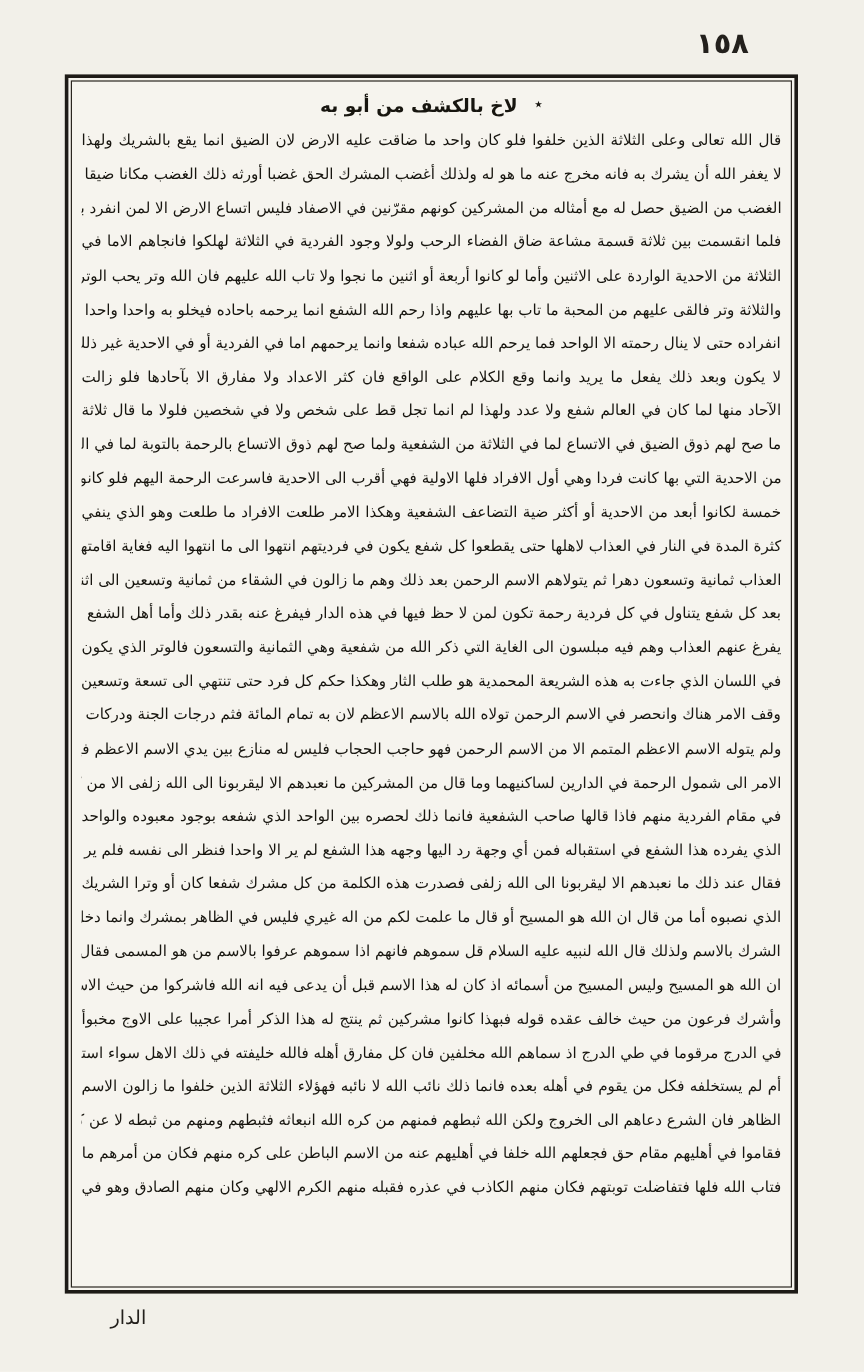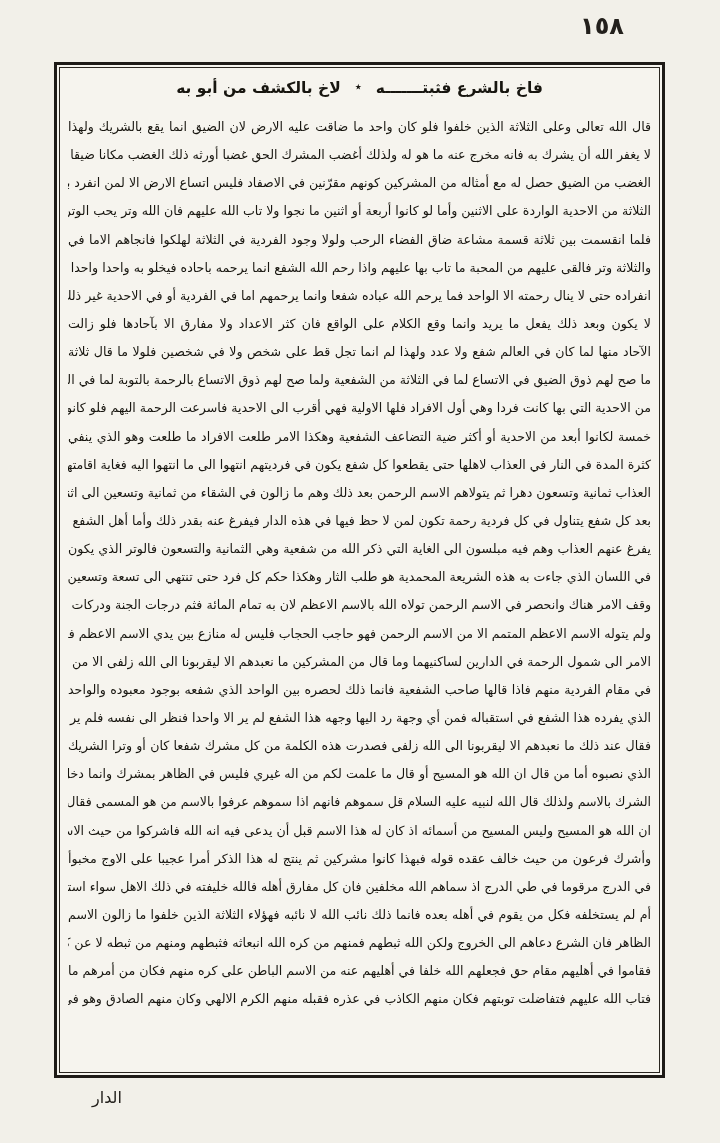--- a/index.html
+++ b/index.html
@@ -6,21 +6,21 @@
   body{
     width:720px;height:1143px;
     background:#f2f0e9;
     font-family:"DejaVu Sans",sans-serif;
     color:#1c1a17;
     position:relative;
     overflow:hidden;
   }
   .page{position:absolute;inset:0;}
   .page-number{
-    position:absolute;top:12px;right:96px;
+    position:absolute;top:22px;right:96px;
     font-size:24px;font-weight:bold;
     letter-spacing:2px;
     color:#23201c;
     direction:rtl;
   }
   .frame{
     position:absolute;left:54px;top:62px;
     width:611px;height:1016px;
     border:3px solid #1e1b17;
     box-sizing:border-box;
@@ -45,21 +45,21 @@
     gap:14px;
     font-size:15.5px;
     font-weight:bold;
     height:30px;
     line-height:30px;
     white-space:nowrap;
     color:#17150f;
   }
   .verse-sep{font-size:13px;transform:translateY(-2px);}
   .body-text{
-    margin-top:10px;
+    margin-top:0;
   }
   .tline{
     height:28.15px;
     line-height:28.15px;
     font-size:12.6px;
     white-space:nowrap;
     overflow:hidden;
     text-align:justify;
     text-align-last:justify;
     color:#17150f;
@@ -75,31 +75,30 @@
 <body>
 
 <div class="page">
 
   <div class="page-number">١٥٨</div>
 
   <div class="frame">
     <div class="content">
 
       <div class="header-verse">
-        <span>فاخ بالشرع فثبتـــــــه</span>
         <span class="verse-sep">٭</span>
         <span>لاخ بالكشف من أبو به</span>
       </div>
 
       <div class="body-text">
         <div class="tline">قال الله تعالى  وعلى الثلاثة الذين خلفوا فلو كان واحد ما ضاقت عليه الارض لان الضيق انما يقع بالشريك ولهذا</div>
         <div class="tline">لا يغفر الله أن يشرك به فانه مخرج عنه ما هو له ولذلك أغضب المشرك الحق غضبا أورثه ذلك الغضب مكانا ضيقا المنافي</div>
         <div class="tline">الغضب من الضيق حصل له مع أمثاله من المشركين كونهم مقرّنين في الاصفاد فليس اتساع الارض الا لمن انفرد بها</div>
+        <div class="tline">فلما انقسمت بين ثلاثة قسمة مشاعة ضاق الفضاء الرحب ولولا وجود الفردية في الثلاثة لهلكوا فانجاهم الاما في</div>
         <div class="tline">الثلاثة من الاحدية الواردة على الاثنين وأما لو كانوا أربعة أو اثنين ما نجوا ولا تاب الله عليهم فان الله وتر يحب الوتر</div>
-        <div class="tline">فلما انقسمت بين ثلاثة قسمة مشاعة ضاق الفضاء الرحب ولولا وجود الفردية في الثلاثة لهلكوا فانجاهم الاما في</div>
         <div class="tline">والثلاثة وتر فالقى عليهم من المحبة ما تاب بها عليهم واذا رحم الله الشفع انما يرحمه باحاده فيخلو به واحدا واحدا على</div>
         <div class="tline">انفراده حتى لا ينال رحمته الا الواحد فما يرحم الله عباده شفعا وانما يرحمهم اما في الفردية أو في الاحدية غير ذلك</div>
         <div class="tline">لا يكون وبعد ذلك يفعل ما يريد وانما وقع الكلام على الواقع فان كثر الاعداد ولا مفارق الا بآحادها فلو زالت</div>
         <div class="tline">الآحاد منها لما كان في العالم شفع ولا عدد ولهذا لم انما تجل قط على شخص ولا في شخصين فلولا ما قال ثلاثة</div>
         <div class="tline">ما صح لهم ذوق الضيق في الاتساع لما في الثلاثة من الشفعية ولما صح لهم ذوق الاتساع بالرحمة بالتوبة لما في الثلاثة</div>
         <div class="tline">من الاحدية التي بها كانت فردا وهي أول الافراد فلها الاولية فهي أقرب الى الاحدية فاسرعت الرحمة اليهم فلو كانوا</div>
         <div class="tline">خمسة لكانوا أبعد من الاحدية أو أكثر ضية التضاعف الشفعية وهكذا الامر طلعت الافراد ما طلعت وهو الذي ينفي</div>
         <div class="tline">كثرة المدة في النار في العذاب لاهلها حتى يقطعوا كل شفع يكون في فرديتهم انتهوا الى ما انتهوا اليه فغاية اقامتهم في</div>
         <div class="tline">العذاب ثمانية وتسعون دهرا ثم يتولاهم الاسم الرحمن بعد ذلك وهم ما زالون في الشقاء من ثمانية وتسعين الى اثنين</div>
         <div class="tline">بعد كل شفع يتناول في كل فردية رحمة تكون لمن لا حظ فيها في هذه الدار فيفرغ عنه بقدر ذلك وأما أهل الشفع فلا</div>
@@ -112,21 +111,21 @@
         <div class="tline">الذي يفرده هذا الشفع في استقباله فمن أي وجهة رد اليها وجهه هذا الشفع لم ير الا واحدا فنظر الى نفسه فلم ير الا أحديته</div>
         <div class="tline">فقال عند ذلك ما نعبدهم الا ليقربونا الى الله زلفى فصدرت هذه الكلمة من كل مشرك شفعا كان أو وترا الشريك</div>
         <div class="tline">الذي نصبوه أما من قال ان الله هو المسيح أو قال ما علمت لكم من اله غيري فليس في الظاهر بمشرك وانما دخل عليه</div>
         <div class="tline">الشرك بالاسم ولذلك قال الله لنبيه عليه السلام قل سموهم فانهم اذا سموهم عرفوا بالاسم من هو المسمى فقال هؤلاء</div>
         <div class="tline">ان الله هو المسيح وليس المسيح من أسمائه اذ كان له هذا الاسم قبل أن يدعى فيه انه الله فاشركوا من حيث الاسم</div>
         <div class="tline">وأشرك فرعون من حيث خالف عقده قوله فبهذا كانوا مشركين ثم ينتج له هذا الذكر أمرا عجيبا على الاوج مخبوأ</div>
         <div class="tline">في الدرج مرقوما في طي الدرج اذ سماهم الله مخلفين فان كل مفارق أهله فالله خليفته في ذلك الاهل سواء استخلفه</div>
         <div class="tline">أم لم يستخلفه فكل من يقوم في أهله بعده فانما ذلك نائب الله لا نائبه فهؤلاء الثلاثة الذين خلفوا ما زالون الاسم</div>
         <div class="tline">الظاهر فان الشرع دعاهم الى الخروج ولكن الله ثبطهم فمنهم من كره الله انبعاثه فثبطهم ومنهم من ثبطه لا عن كره</div>
         <div class="tline">فقاموا في أهليهم مقام حق فجعلهم الله خلفا في أهليهم عنه من الاسم الباطن على كره منهم فكان من أمرهم ما كان</div>
-        <div class="tline">فتاب الله عليهم فتفاضلت توبتهم فكان منهم الكاذب في عذره فقبله منهم الكرم الالهي وكان منهم الصادق وهو في</div>
+        <div class="tline">فتاب الله فلها فتفاضلت توبتهم فكان منهم الكاذب في عذره فقبله منهم الكرم الالهي وكان منهم الصادق وهو في</div>
       </div>
 
     </div>
   </div>
 
   <div class="catchword">الدار</div>
 
 </div>
 
 </body></html>

